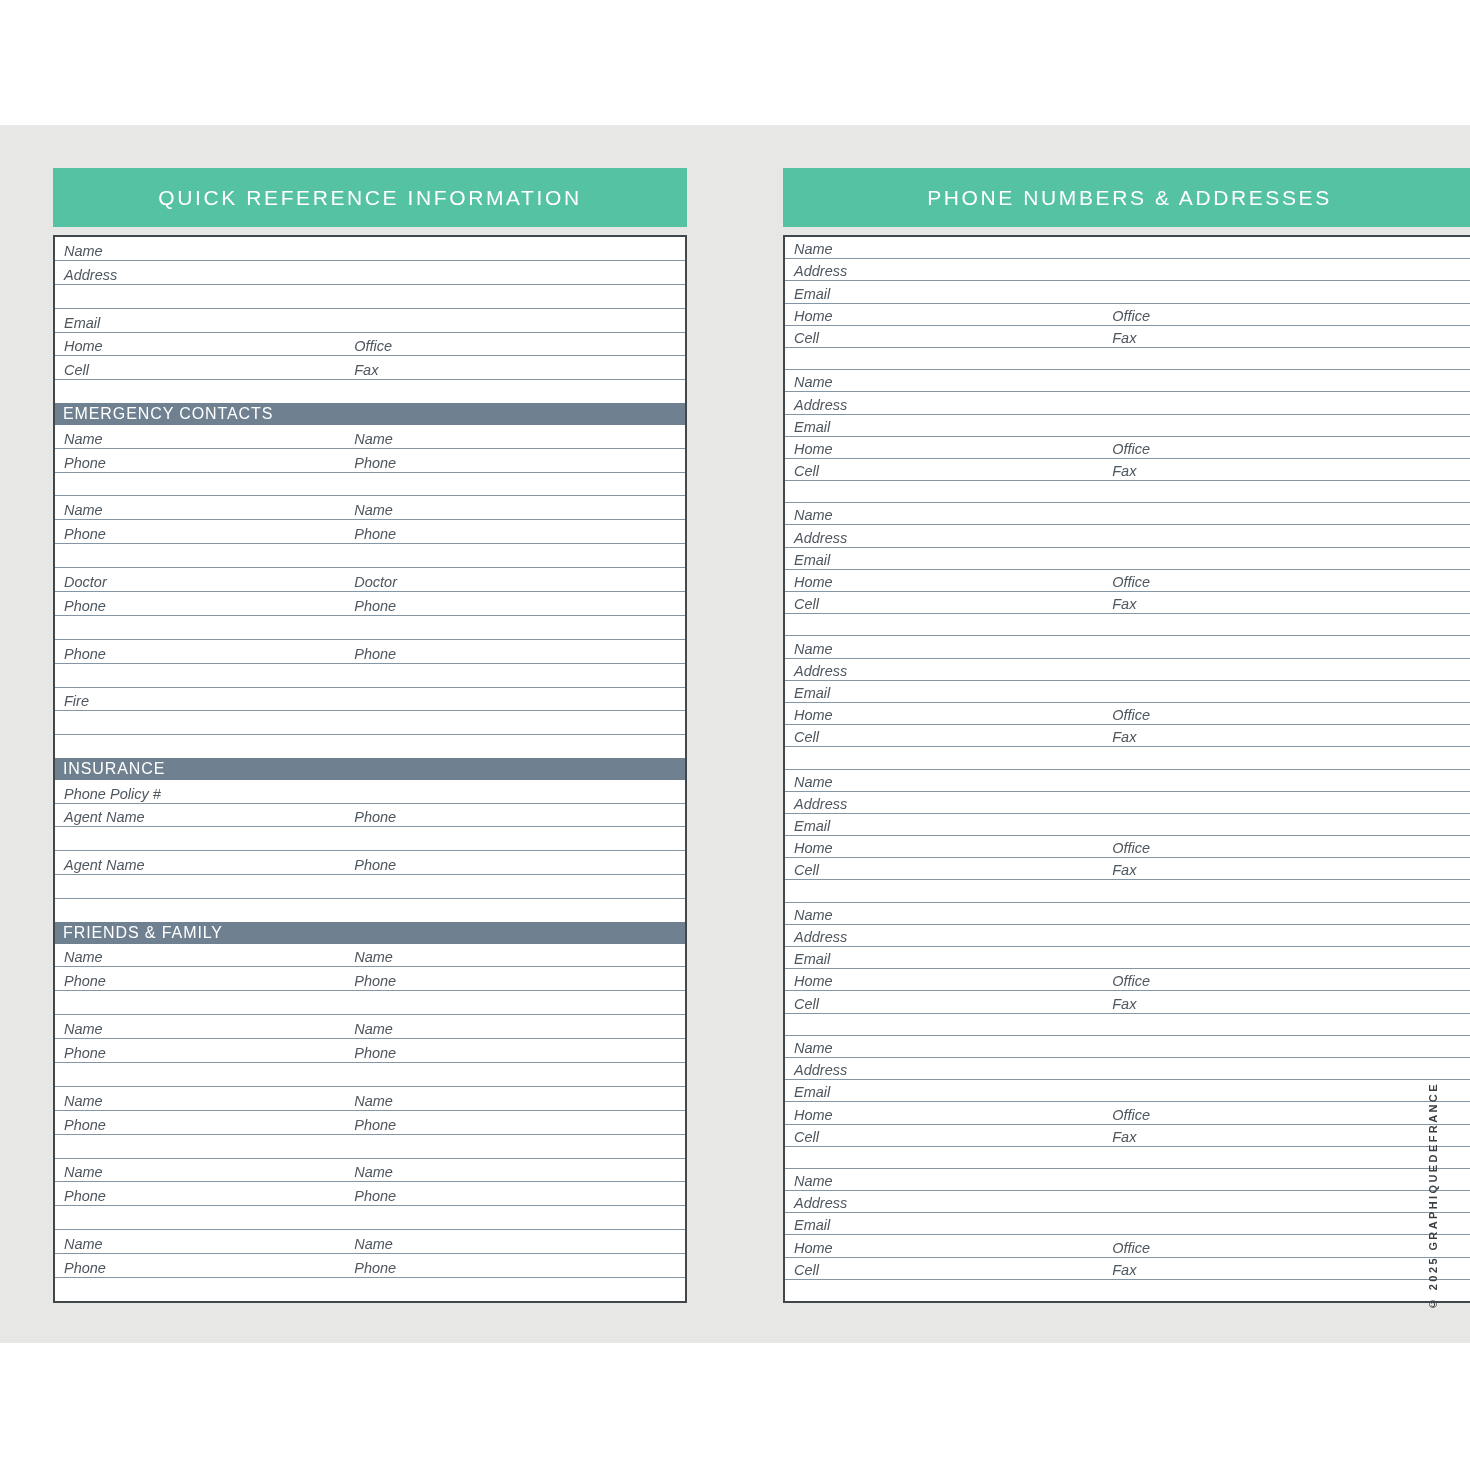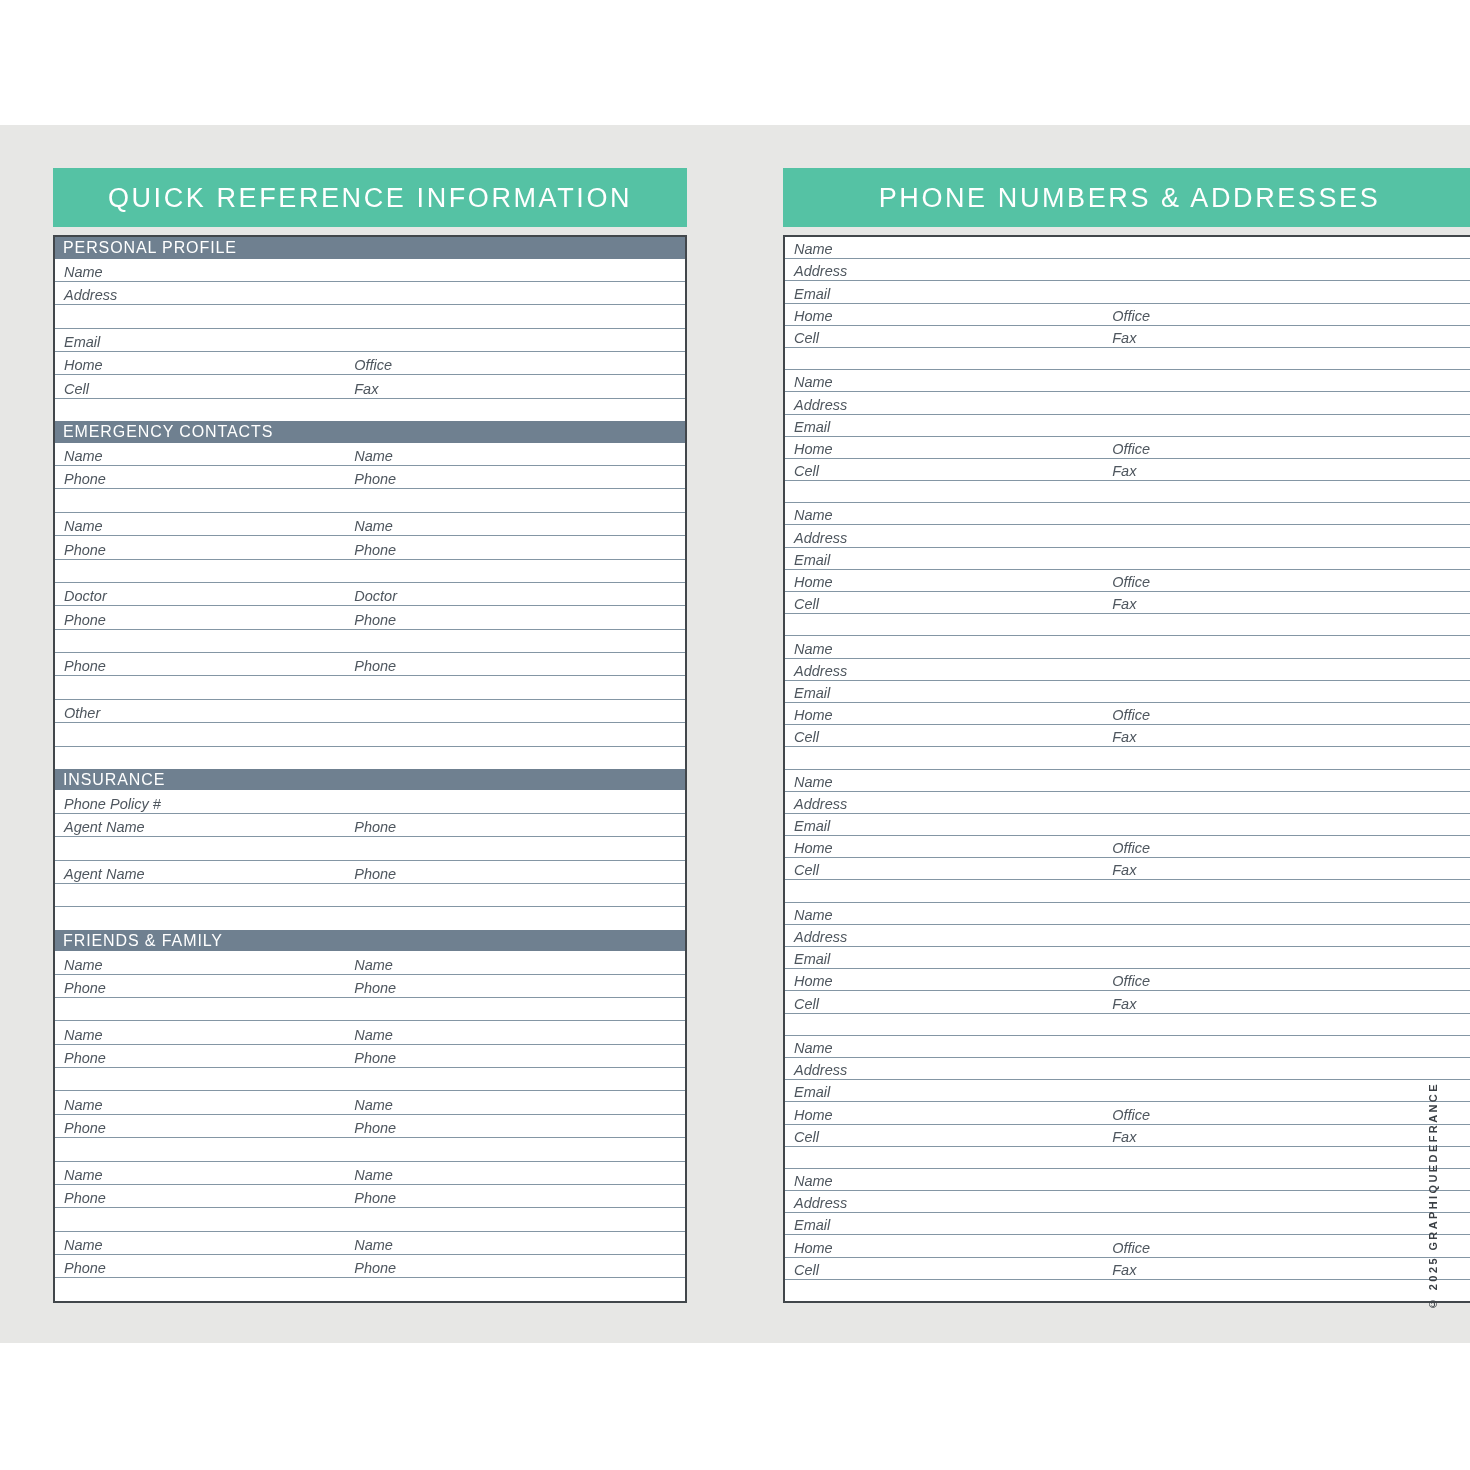--- a/index.html
+++ b/index.html
@@ -18,21 +18,21 @@
   }
   .gray-band{
     position:absolute;left:0;top:125px;width:1470px;height:1218px;
     background:var(--pagegray);
   }
   .panel{position:absolute;top:168px;}
   .panel-left{left:53px;width:634px;}
   .panel-right{left:783px;width:693px;}
   .panel-title{
     height:59px;line-height:60px;background:var(--teal);color:#ffffff;
-    text-align:center;font-size:27px;letter-spacing:2.6px;font-weight:300;
+    text-align:center;font-size:21px;letter-spacing:2.6px;font-weight:300;
     white-space:nowrap;
   }
   .panel-box{
     margin-top:8px;height:1068px;background:#ffffff;
     border:2px solid var(--border);box-sizing:border-box;
     display:flex;flex-direction:column;
   }
   .sec-bar{
     flex:0 0 21px;background:var(--slate);color:#ffffff;
     font-size:16px;line-height:21.5px;letter-spacing:0.9px;
@@ -55,21 +55,20 @@
 </style>
 </head>
 <body>
 
 <div class="page">
   <div class="gray-band"></div>
 
   <div class="panel panel-left">
     <div class="panel-title">QUICK REFERENCE INFORMATION</div>
     <div class="panel-box" id="left-box">
-        <div class="sec-bar">PERSONAL PROFILE</div>
         <div class="row lined">
           <span class="lbl">Name</span>
         </div>
         <div class="row lined">
           <span class="lbl">Address</span>
         </div>
         <div class="row lined"></div>
         <div class="row lined">
           <span class="lbl">Email</span>
         </div>
@@ -109,21 +108,21 @@
           <span class="lbl">Phone</span>
           <span class="lbl second">Phone</span>
         </div>
         <div class="row lined"></div>
         <div class="row lined">
           <span class="lbl">Phone</span>
           <span class="lbl second">Phone</span>
         </div>
         <div class="row lined"></div>
         <div class="row lined">
-          <span class="lbl">Other</span>
+          <span class="lbl">Fire</span>
         </div>
         <div class="row lined"></div>
         <div class="row"></div>
         <div class="sec-bar">INSURANCE</div>
         <div class="row lined">
           <span class="lbl">Phone Policy #</span>
         </div>
         <div class="row lined">
           <span class="lbl">Agent Name</span>
           <span class="lbl second">Phone</span>

